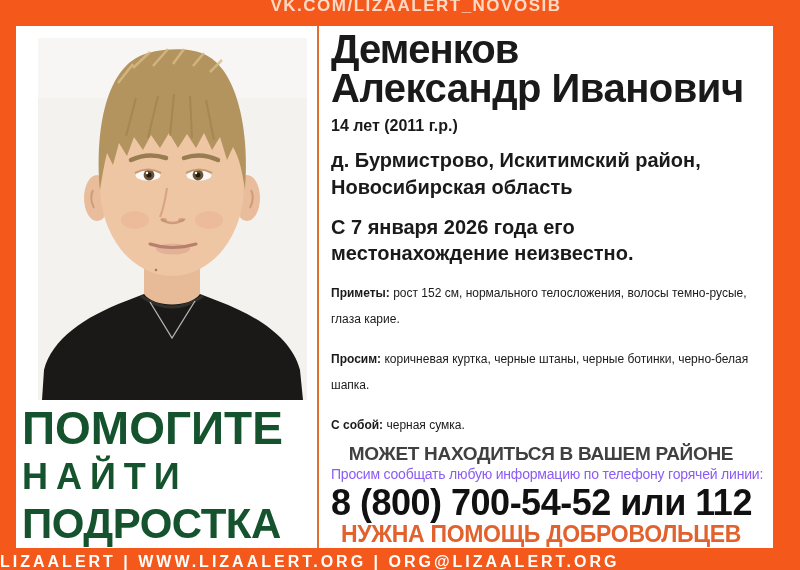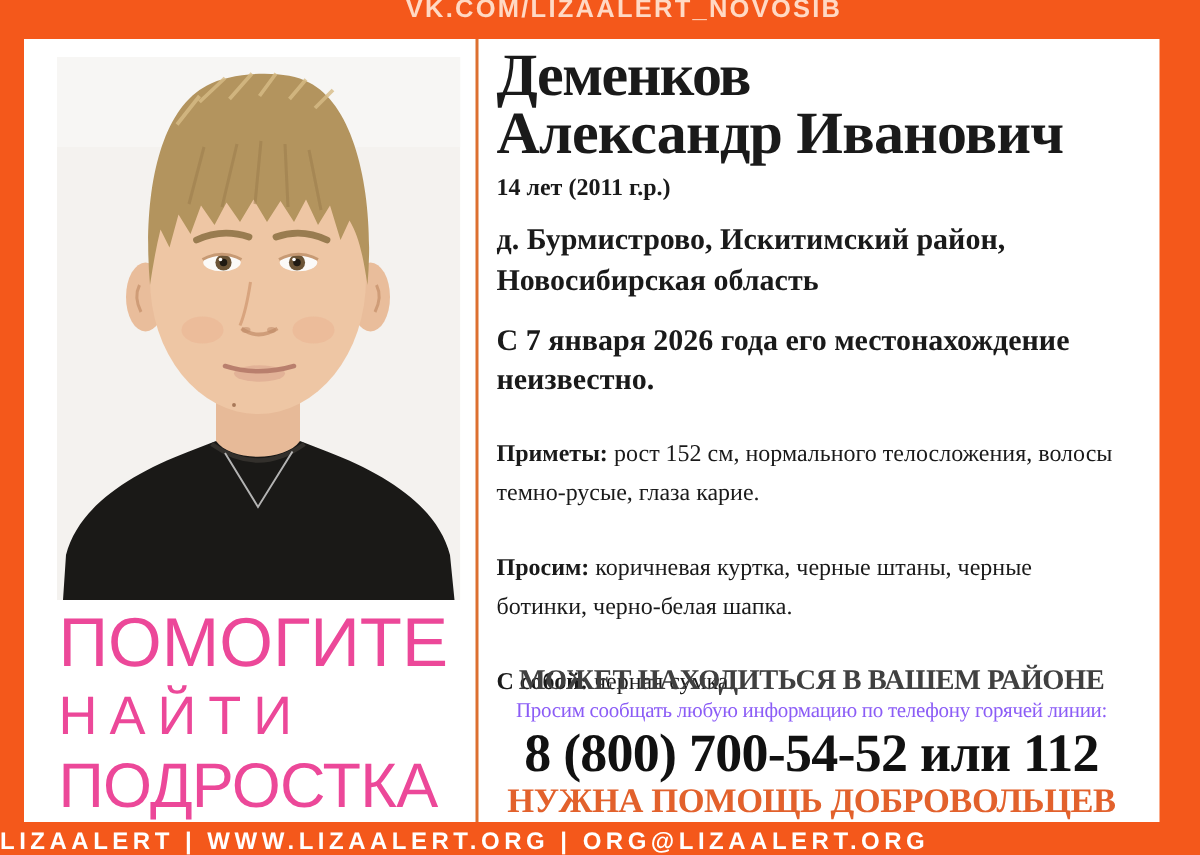--- a/index.html
+++ b/index.html
@@ -43,38 +43,37 @@
   .divider {
     position: absolute; left: 301px; top: 0; width: 2px; height: 100%;
     background: #dd7030;
   }
   
   .photo-frame {
     position: absolute; left: 22px; top: 12px;
     width: 269px; height: 362px; overflow: hidden;
   }
   .slogan {
-    position: absolute; left: 23px; bottom: 2px;
-    color: #ec4899; font-weight: normal; white-space: nowrap;
+    position: absolute; left: 6px; bottom: 2px;
+    color: #14532d; font-weight: bold; white-space: nowrap;
   }
   .slogan .sl1 { font-size: 46px; line-height: 47px; letter-spacing: 0; }
   .slogan .sl2 { font-size: 36px; line-height: 49px; letter-spacing: 8px; }
   .slogan .sl3 { font-size: 42px; line-height: 45px; letter-spacing: -0.5px; }
   
   .right-col {
     position: absolute; left: 305px; top: 0; width: 440px; height: 100%;
     padding: 2px 0 0 10px;
-    font-family: Liberation Serif, serif;
   }
   .name-last   { font-size: 40px; line-height: 43px; font-weight: bold; letter-spacing: -1px; white-space: nowrap; }
   .name-first  { font-size: 40px; line-height: 35px; font-weight: bold; letter-spacing: -0.5px; white-space: nowrap; }
   .age         { margin-top: 7px;  font-size: 16px; line-height: 25px; font-weight: bold; }
   .addr        { margin-top: 9px;  font-size: 20px; line-height: 27px; font-weight: bold; width: 420px; }
   .missing     { margin-top: 13px; font-size: 20px; line-height: 26px; font-weight: bold; width: 420px; }
-  .para        { margin-top: 24px; font-size: 16px; line-height: 26px; width: 420px; }
+  .para        { margin-top: 14px; font-size: 12px; line-height: 26px; width: 420px; }
   .para b      { font-weight: bold; }
   .alert-block {
     position: absolute; left: 10px; right: 10px; bottom: 2px;
     text-align: center;
   }
   .alert-zone  { font-size: 19px; line-height: 25px; font-weight: bold; color: #404040; letter-spacing: -0.3px; white-space: nowrap; }
   .alert-req   { font-size: 14px; line-height: 17px; letter-spacing: -0.2px; color: #8b5cf6; white-space: nowrap; }
   .alert-phone { font-size: 36px; line-height: 39px; font-weight: bold; letter-spacing: -0.5px; color: #111; white-space: nowrap; }
   .alert-vol   { font-size: 23px; line-height: 24px; font-weight: bold; color: #e2612c; letter-spacing: -0.3px; white-space: nowrap; }
 </style>

